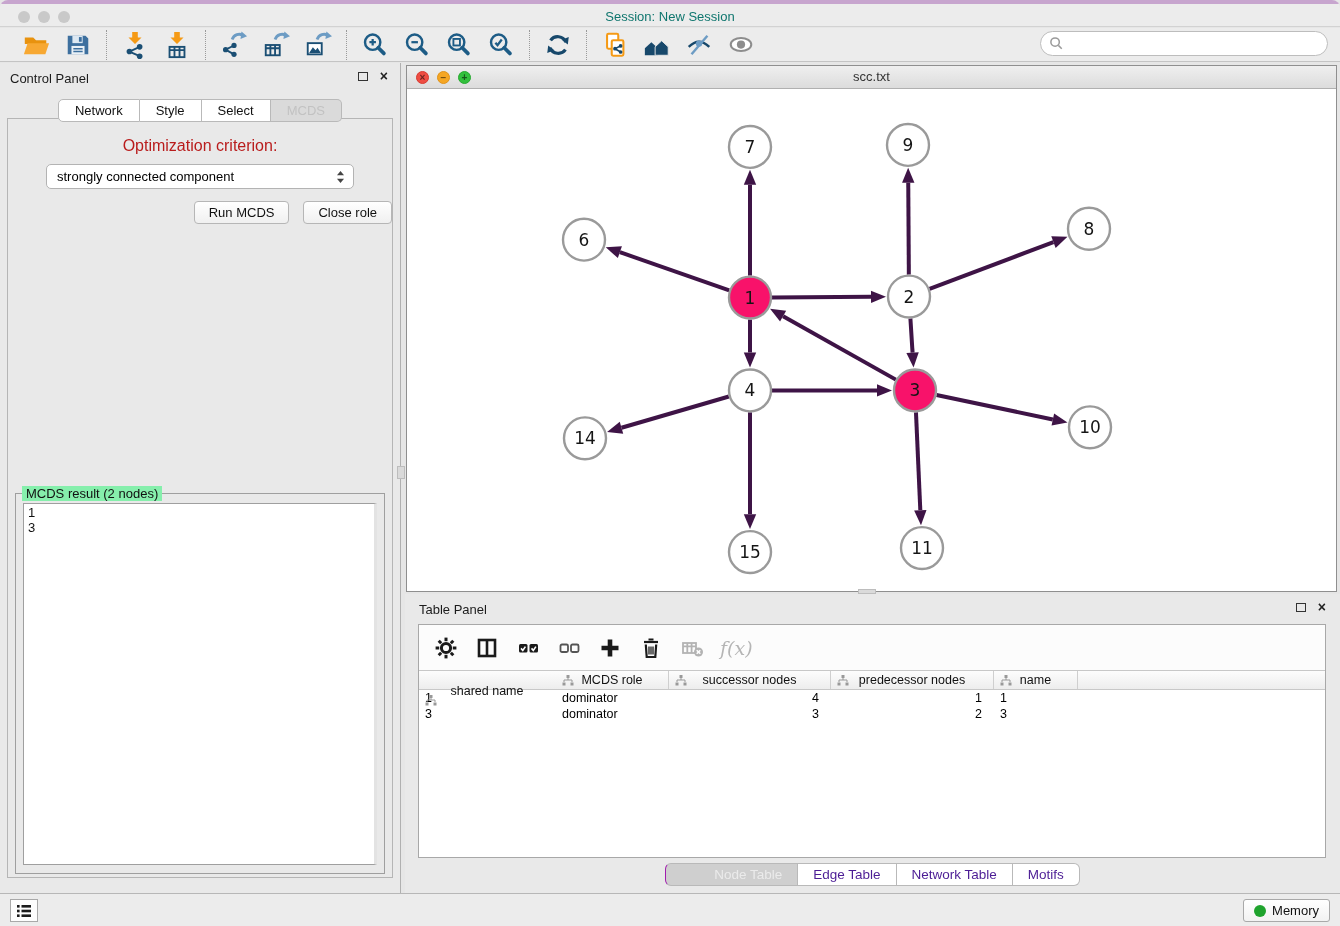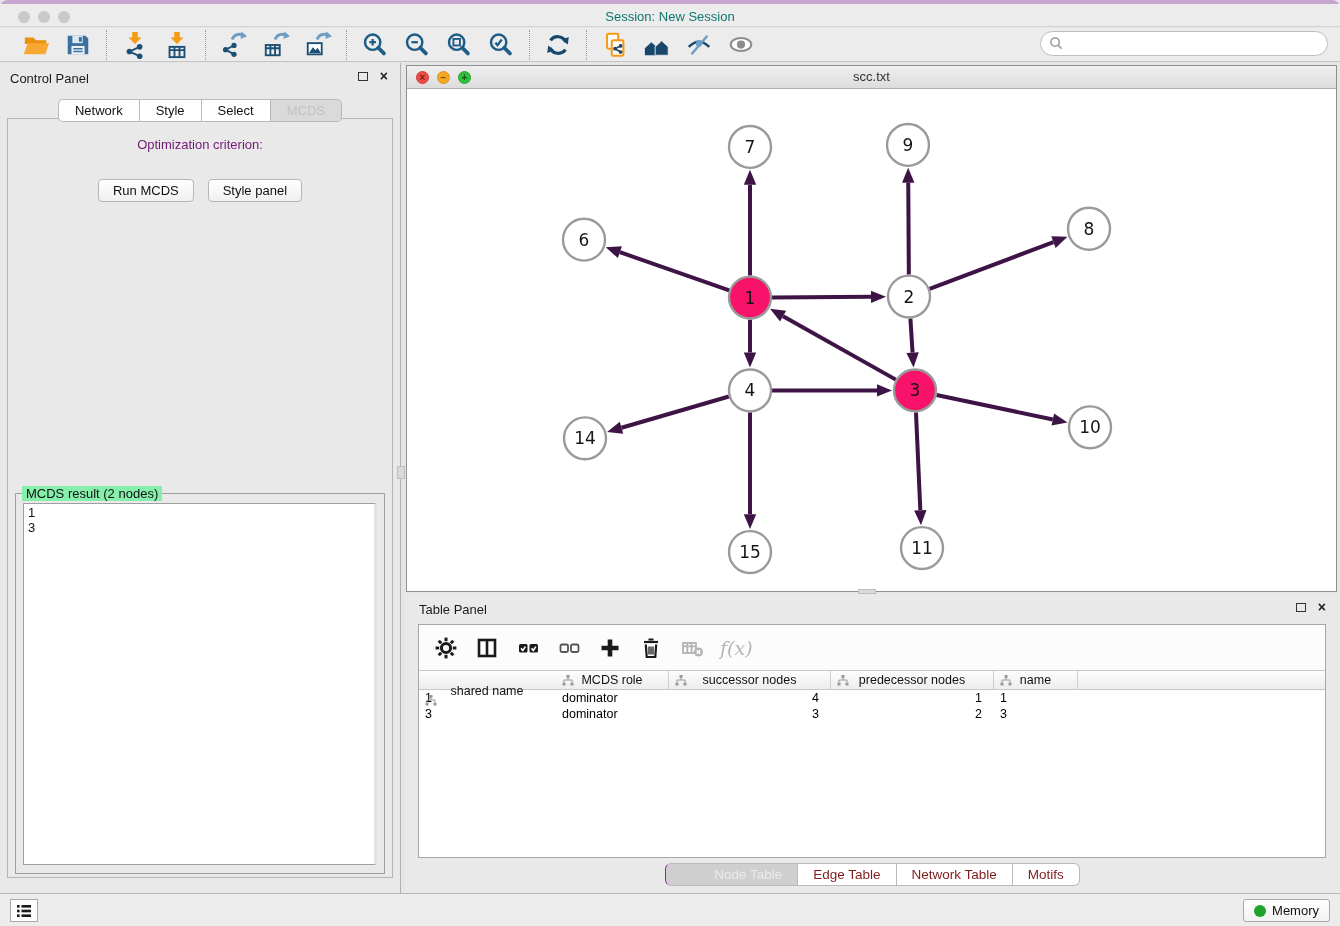--- a/index.html
+++ b/index.html
@@ -37,26 +37,26 @@
   .close-icon { position:absolute; top:5px; font-size:14px; font-weight:bold; color:#222; line-height:16px; }
   .control-panel .float-icon { right:32px; } .control-panel .close-icon { right:12px; }
 
   .ctab-row { display:flex; justify-content:center; margin-top:8px; position:relative; z-index:2; }
   .ctab { font-size:13px; padding:3px 16px; background:#fff; border:1px solid #b9b9b9; border-left:none; color:#111; }
   .ctab:first-child { border-left:1px solid #b9b9b9; border-radius:5px 0 0 5px; }
   .ctab:last-child { border-radius:0 5px 5px 0; }
   .ctab.active { background:#dadada; color:#c2c2c2; }
 
   .ctab-content { position:absolute; left:7px; right:7px; top:55px; bottom:15px; border:1px solid #b5b5b5; }
-  .opt-label { margin-top:18px; text-align:center; font-size:13px; color:#701a75; }
+  .opt-label { margin-top:18px; text-align:center; font-size:16px; color:#b91c1c; }
   .dropdown { margin:9px auto 0; width:308px; height:25px; background:#fff; border:1px solid #b3b3b3;
               border-radius:5px; display:flex; align-items:center; padding:0 8px 0 10px; font-size:13px; }
   .dropdown .dd-value { flex:1; }
   .dropdown svg { width:9px; height:14px; }
-  .btn-row { margin-top:27px; display:flex; justify-content:center; gap:14px; }
+  .btn-row { margin-top:12px; display:flex; justify-content:flex-end; gap:14px; }
   .pbtn { font-size:13px; padding:3px 14px; background:linear-gradient(#ffffff,#f0f0f0); color:#111;
           border:1px solid #b6b6b6; border-radius:4px; font-family:"Liberation Sans", sans-serif; }
 
   .groupbox { position:absolute; left:7px; right:7px; top:374px; bottom:3px; border:1px solid #9f9f9f; }
   .groupbox .gb-label { position:absolute; top:-8px; left:6px; background:#86efac; padding:0 4px; font-size:13px; color:#111; }
   .groupbox textarea { position:absolute; left:7px; right:7px; top:9px; bottom:8px; border:1px solid #9f9f9f;
                        resize:none; font-family:"Liberation Sans", sans-serif; font-size:13px; color:#111;
                        padding:1px 4px; outline:none; border-right:3px solid #e3e3e3; }
 
   
@@ -90,21 +90,21 @@
            border-top:1px solid #c8c8c8; border-bottom:1px solid #c8c8c8; }
   .th { position:relative; border-right:1px solid #cfcfcf; font-size:12.5px; color:#111;
         display:flex; align-items:center; justify-content:center; }
   .th svg { position:absolute; left:6px; top:4px; width:12px; height:11px; }
   .thead .th-fill { flex:1; border-right:none; }
   .trow { display:flex; height:16px; font-size:12.5px; color:#000; }
   .td { padding:0 6px; line-height:16px; white-space:nowrap; overflow:hidden; }
   .td.right { text-align:right; padding-right:12px; }
 
   .tp-tabs { position:absolute; bottom:7px; left:0; right:0; display:flex; justify-content:center; }
-  .ttab { font-size:13.5px; padding:3px 15px; background:#fff; border:1px solid #b9b9b9; border-left:none; color:#7f1d1d; }
+  .ttab { font-size:13.5px; padding:3px 15px; background:#fff; border:1px solid #b9b9b9; border-left:none; color:#4c1d95; }
   .ttab:first-child { border-left:1px solid #a21caf; border-radius:6px 0 0 6px;padding-left:48px; }
   .ttab:last-child { border-radius:0 6px 6px 0; }
   .ttab.active { background:#cfcfcf; color:#ebebeb; }
 
   
   .status-bar { position:absolute; top:893px; left:0; right:0; height:33px; background:#ececec; border-top:1px solid #b7b7b7;padding-left:24px; }
   .sb-left-btn { position:absolute; left:10px; top:5px; width:28px; height:23px; background:#fdfdfd;
                  border:1px solid #a9a9a9; display:flex; align-items:center; justify-content:center; }
   .sb-left-btn svg { width:16px; height:14px; }
   .memory-btn { position:absolute; right:10px; top:5px; height:23px; background:linear-gradient(#ffffff,#f2f2f2);
@@ -416,23 +416,29 @@
     <span class="close-icon">×</span>
   </div>
   <div class="ctab-row" id="ctrl-tabs">
       <button class="ctab">Network</button>
       <button class="ctab">Style</button>
       <button class="ctab">Select</button>
       <button class="ctab active">MCDS</button>
     </div>
   <div class="ctab-content">
     <div class="opt-label">Optimization criterion:</div>
+    <div class="dropdown">
+      <span class="dd-value">strongly connected component</span>
+      <svg>
+          <use href="#i-stepper"></use>
+        </svg>
+    </div>
     <div class="btn-row">
       <button class="pbtn">Run MCDS</button>
-      <button class="pbtn">Style panel</button>
+      <button class="pbtn">Close role</button>
     </div>
     <div class="groupbox">
       <span class="gb-label">MCDS result (2 nodes)</span>
       <textarea readonly="" style="">1
 3</textarea>
     </div>
   </div>
 </div>
 
 <div class="network-window">

